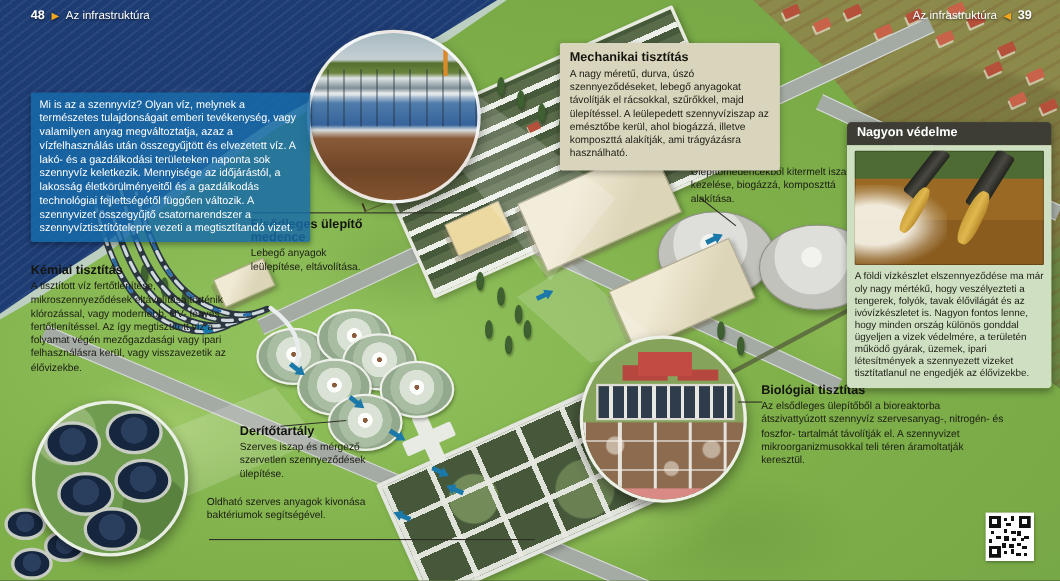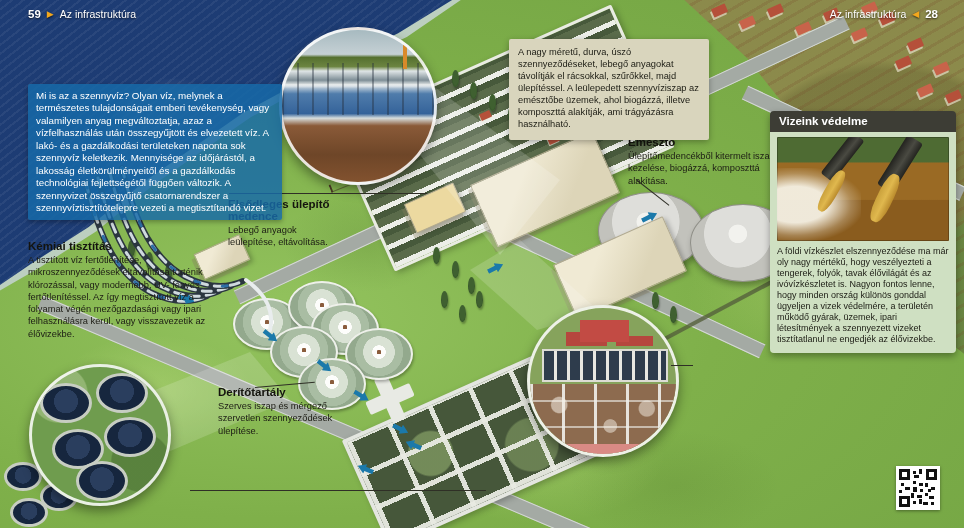--- a/index.html
+++ b/index.html
@@ -272,28 +272,28 @@
     <div class="awning"></div>
   </div>
 
   <div class="leader" style="left:229px;top:193px;width:198px;"></div>
   <div class="leader" style="left:636px;top:179px;width:42px;transform:rotate(38deg);"></div>
   <div class="leader" style="left:255px;top:387px;width:60px;transform:rotate(-5deg);"></div>
   <div class="leader" style="left:190px;top:490px;width:296px;"></div>
   <div class="leader" style="left:671px;top:365px;width:22px;"></div>
 
   <div class="hdr" style="left:28px;">
-    <span class="num">59</span>
+    <span class="num">48</span>
     <span class="tri">▶</span>
     <span>Az infrastruktúra</span>
   </div>
   <div class="hdr" style="right:26px;">
     <span>Az infrastruktúra</span>
     <span class="tri">◀</span>
-    <span class="num">28</span>
+    <span class="num">39</span>
   </div>
 
   <div class="intro">Mi is az a szennyvíz? Olyan víz, melynek a természetes tulajdonságait emberi tevékenység, vagy valamilyen anyag megváltoztatja, azaz a vízfelhasználás után összegyűjtött és elvezetett víz. A lakó- és a gazdálkodási területeken naponta sok szennyvíz keletkezik. Mennyisége az időjárástól, a lakosság életkörülményeitől és a gazdálkodás technológiai fejlettségétől függően változik. A szennyvizet összegyűjtő csatornarendszer a szennyvíztisztítótelepre vezeti a megtisztítandó vizet.</div>
 
   <div class="callout" style="left:228px;top:198px;width:118px;">
     <h4>Elsődleges ülepítő medence</h4>
     <p>Lebegő anyagok leülepítése, eltávolítása.</p>
   </div>
   <div class="callout" style="left:28px;top:240px;width:192px;">
     <h4>Kémiai tisztítás</h4>
@@ -301,28 +301,34 @@
   </div>
   <div class="callout" style="left:628px;top:136px;width:152px;">
     <h4>Emésztő</h4>
     <p>Ülepítőmedencékből kitermelt iszap kezelése, biogázzá, komposzttá alakítása.</p>
   </div>
   <div class="callout" style="left:218px;top:386px;width:140px;">
     <h4>Derítőtartály</h4>
     <p>Szerves iszap és mérgező szervetlen szennyeződések ülepítése.</p>
   </div>
   <div class="callout" style="left:188px;top:450px;width:195px;">
+    <p>Oldható szerves anyagok kivonása baktériumok segítségével.</p>
+  </div>
+  <div class="callout" style="left:692px;top:349px;width:224px;">
+    <h4>Biológiai tisztítás</h4>
+    <p>Az elsődleges ülepítőből a bioreaktorba átszivattyúzott szennyvíz szervesanyag-, nitrogén- és foszfor- tartalmát távolítják el. A szennyvizet mikroorganizmusokkal teli téren áramoltatják keresztül.</p>
   </div>
 
   <div class="box-beige">
-    <p>A nagy méretű, durva, úszó szennyeződéseket, lebegő anyagokat távolítják el rácsokkal, szűrőkkel, majd ülepítéssel. A leülepedett szennyvíziszap az emésztőbe üzemek, ahol biogázzá, illetve komposzttá alakítják, ami trágyázásra használható.</p>
+    <h4>Mechanikai tisztítás</h4>
+    <p>A nagy méretű, durva, úszó szennyeződéseket, lebegő anyagokat távolítják el rácsokkal, szűrőkkel, majd ülepítéssel. A leülepedett szennyvíziszap az emésztőbe kerül, ahol biogázzá, illetve komposzttá alakítják, ami trágyázásra használható.</p>
   </div>
 
   <div class="box-green">
-    <div class="bg-hd">Vizeink védelme</div>
+    <div class="bg-hd">Nagyon védelme</div>
     <div class="bg-bd">
       <div class="photo">
         <div class="foam"></div>
         <div class="pipe" style="left:34%;top:-6%;transform:rotate(38deg);"></div>
         <div class="pipe" style="left:66%;top:-2%;transform:rotate(32deg);width:18px;height:58px;"></div>
         <div class="stream" style="left:28%;top:30%;transform:rotate(30deg);"></div>
         <div class="stream" style="left:58%;top:34%;transform:rotate(26deg);width:16px;height:52px;"></div>
       </div>
       <p>A földi vízkészlet elszennyeződése ma már oly nagy mértékű, hogy veszélyezteti a tengerek, folyók, tavak élővilágát és az ivóvízkészletet is. Nagyon fontos lenne, hogy minden ország különös gonddal ügyeljen a vizek védelmére, a területén működő gyárak, üzemek, ipari létesítmények a szennyezett vizeket tisztítatlanul ne engedjék az élővizekbe.</p>
     </div>

